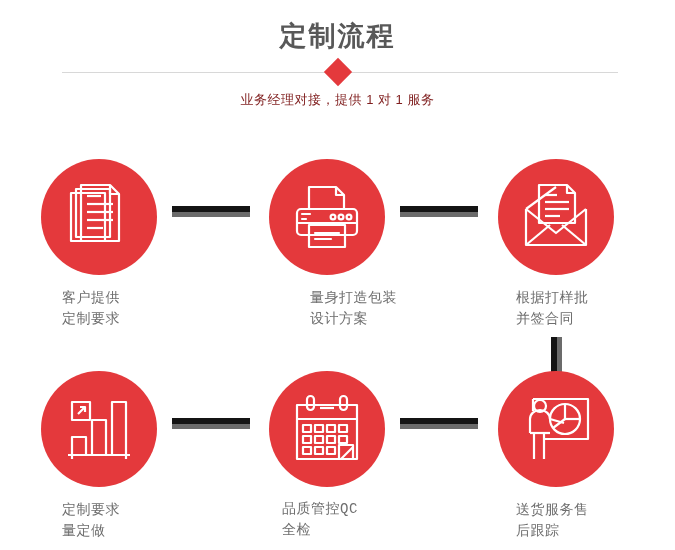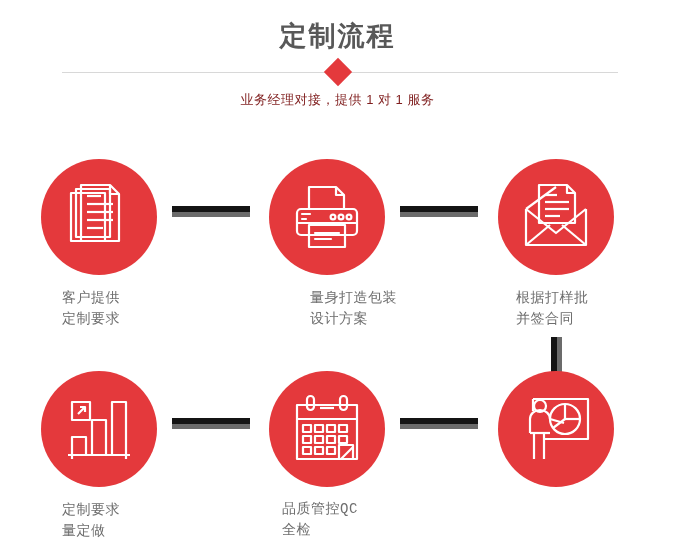--- a/index.html
+++ b/index.html
@@ -307,14 +307,16 @@
           <path d="M10 26 a10 9 0 0 1 20 0"></path>
           <path d="M10 26 v14"></path>
           <path d="M30 26 l14 4"></path>
           <path d="M14 40 v26"></path>
           <path d="M24 40 v26"></path>
           <path d="M10 40 h20"></path>
         </g>
       </svg>
     </div>
   </div>
+  <div class="caption" style="left:516px; top:499px;">送货服务售
+后跟踪</div>
 
 </div>
 
 </body></html>

